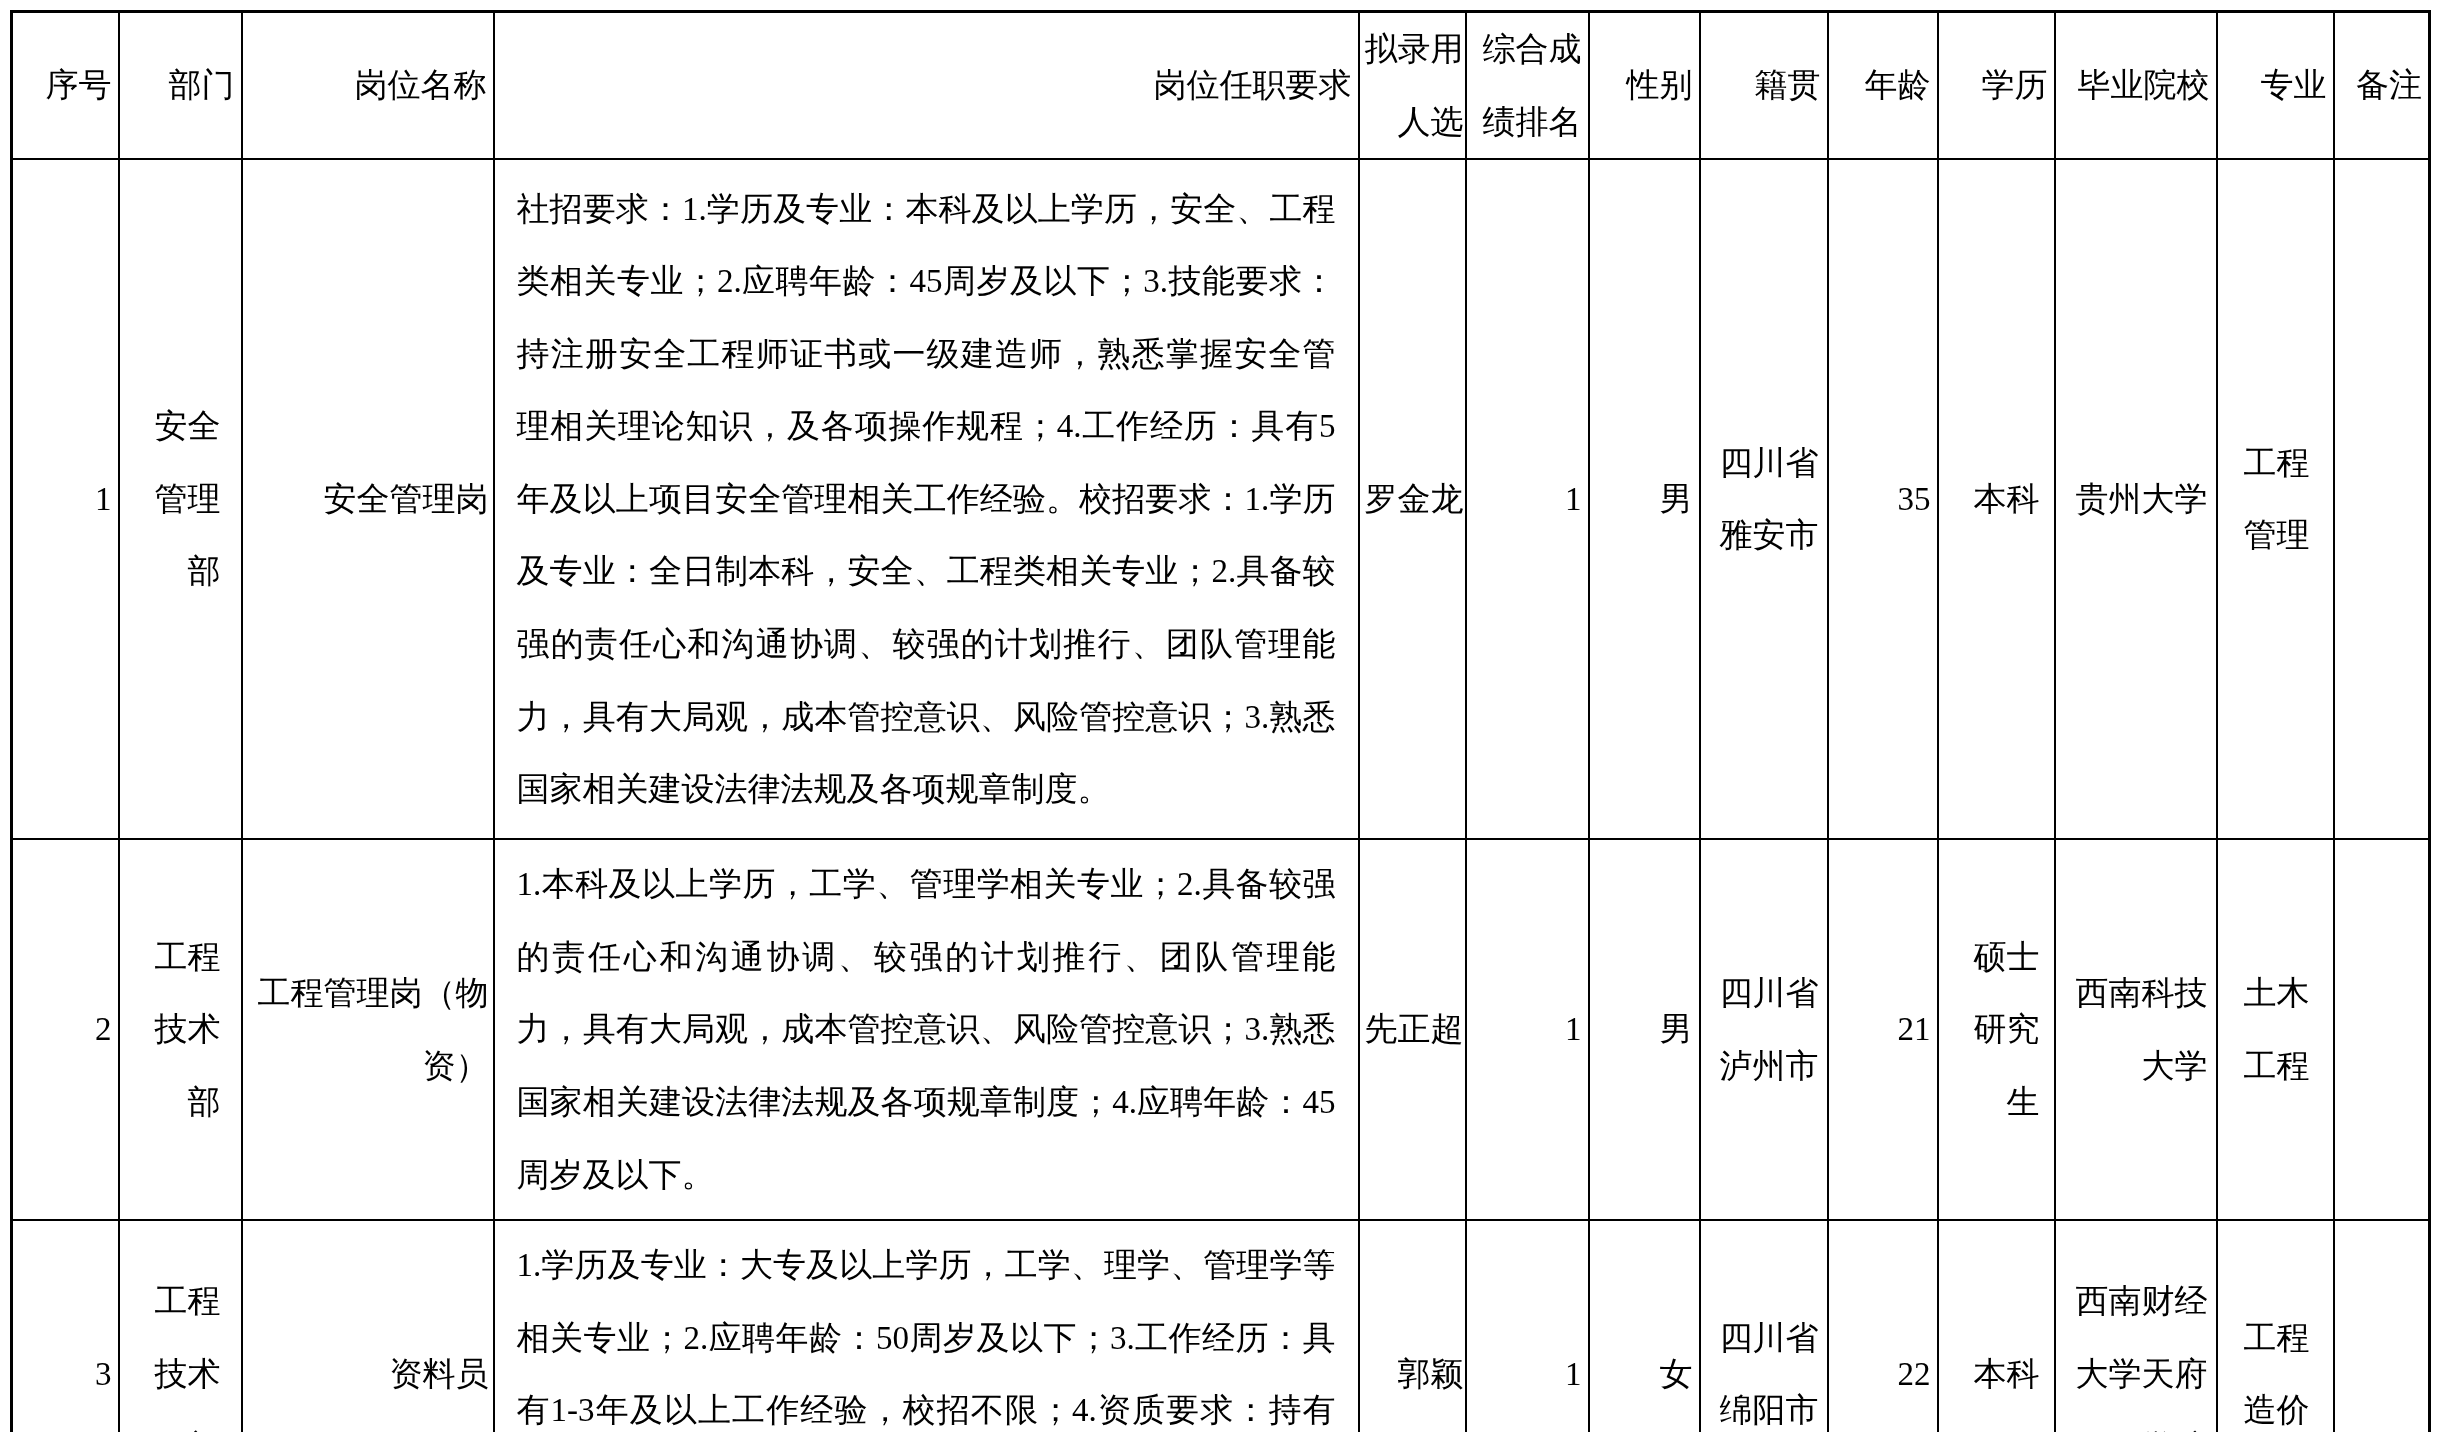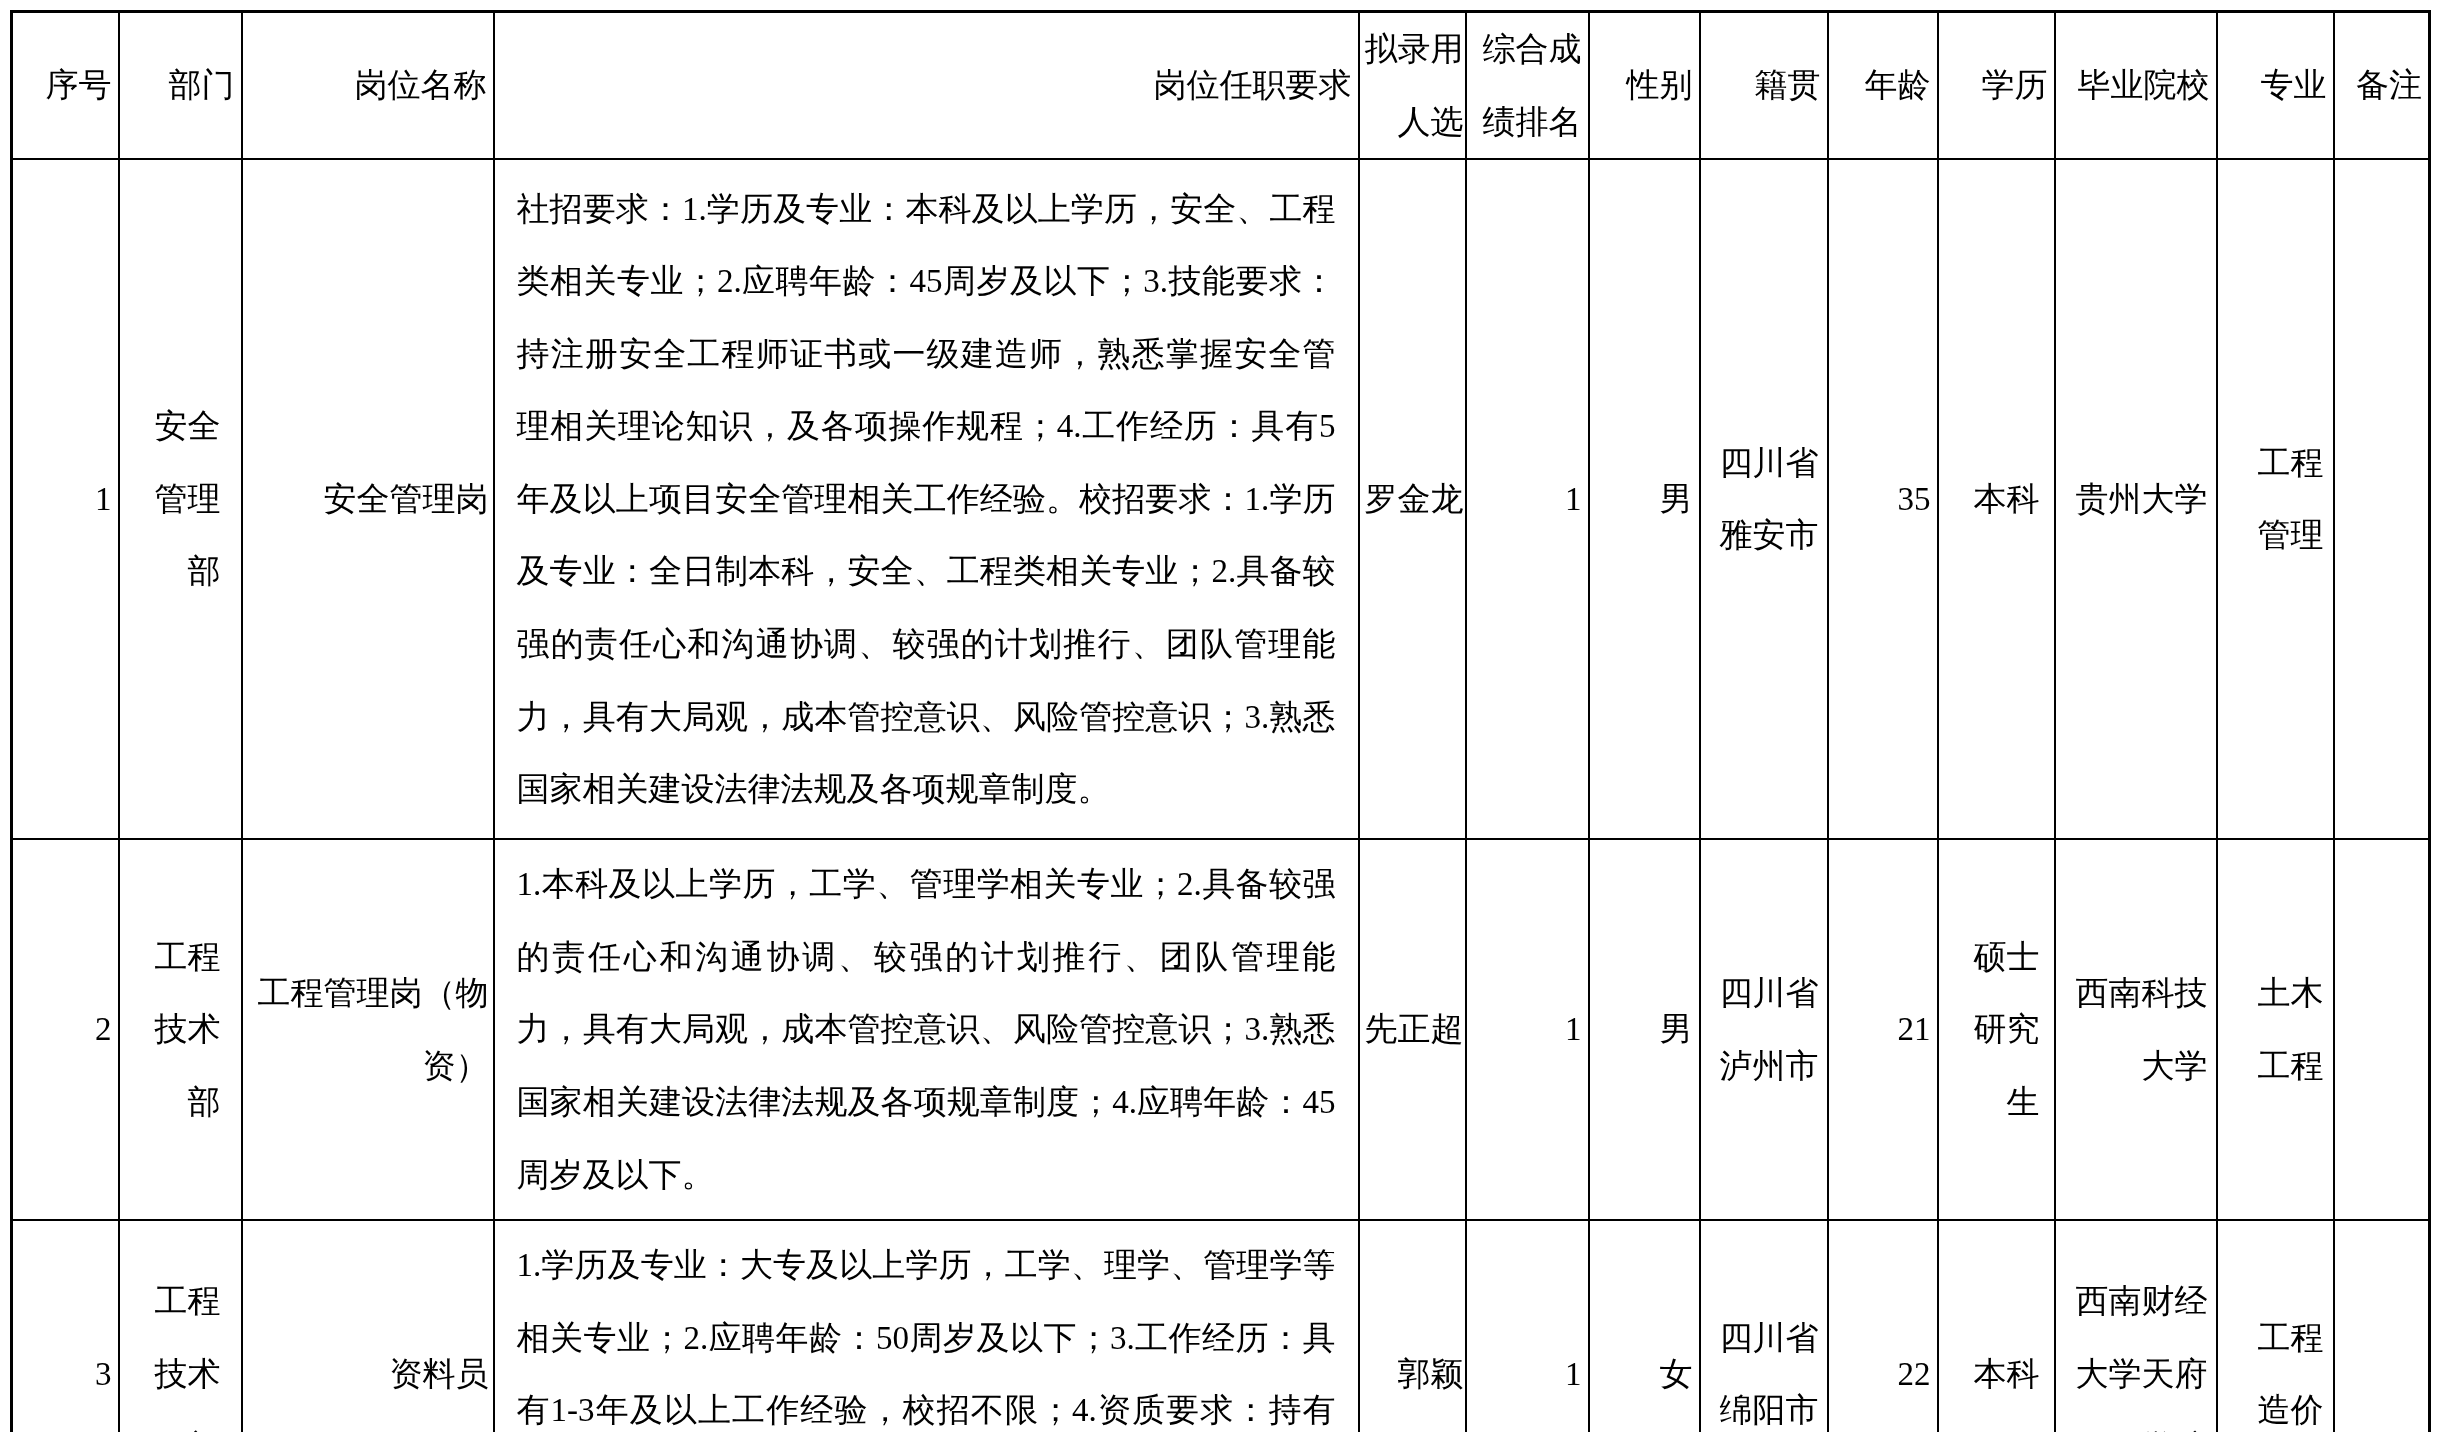--- a/index.html
+++ b/index.html
@@ -36,21 +36,21 @@
   tbody tr.row-3 { height: 295px; }
 
   
   td.c-dept   { padding: 12px 20px; }
   td.c-pos    { padding: 0 4px; margin-left: 40px; }
   td.c-req    { padding: 8px 22px; text-align: justify; }
   .c-cand     { padding: 0 1px; }
   td.c-home   { padding: 17px 8px; }
   td.c-edu    { padding: 0 14px; }
   td.c-school { padding: 16px 8px; }
-  td.c-major  { padding: 0 9px; border-radius: 21px; }
+  td.c-major  { padding: 0 23px; border-radius: 21px; }
 </style>
 </head>
 <body>
 
 <table class="doc-table">
   <colgroup>
     <col style="width:107px">
     <col style="width:123px">
     <col style="width:252px">
     <col style="width:865px">

